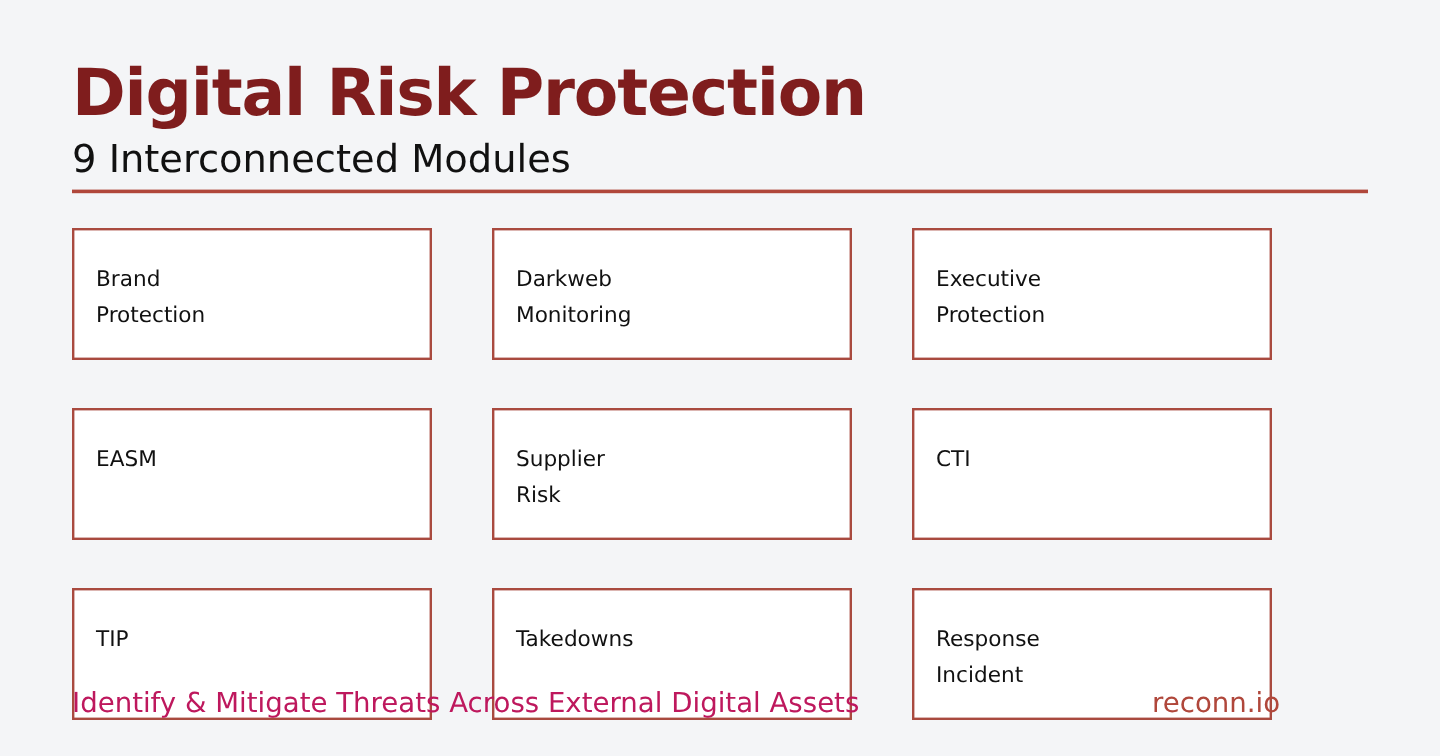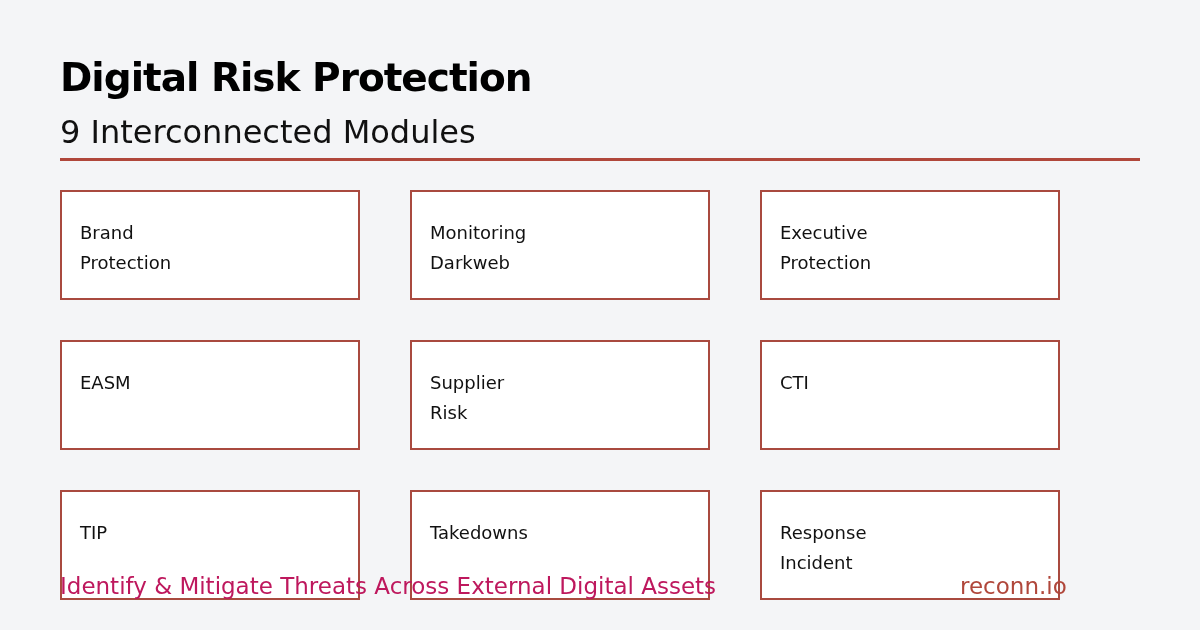--- a/index.html
+++ b/index.html
@@ -5,22 +5,22 @@
   html, body { margin: 0; padding: 0; }
   body {
     width: 1200px; height: 630px; overflow: hidden;
     background: #f4f5f7;
     position: relative;
     font-family: "DejaVu Sans", sans-serif;
   }
   .title {
     position: absolute; left: 60px; top: 46px;
     font-family: "DejaVu Sans", sans-serif;
-    font-weight: bold; font-size: 39px; line-height: 64px;
-    color: #000000; letter-spacing: -1px; margin: 0;
+    font-weight: bold; font-size: 54px; line-height: 64px;
+    color: #7f1d1d; letter-spacing: -1px; margin: 0;
     white-space: nowrap;
   }
   .subtitle {
     position: absolute; left: 60px; top: 114px;
     font-size: 32px; line-height: 36px; color: #111;
     margin: 0; white-space: nowrap;
   }
   .divider {
     position: absolute; left: 60px; top: 158px;
     width: 1080px; height: 3px; background: #b0473b;
@@ -54,22 +54,22 @@
 <div class="divider"></div>
 
 <div class="module" style="left:60px;top:190px;">
   <div class="label">
     <div>Brand</div>
     <div>Protection</div>
   </div>
 </div>
 <div class="module" style="left:410px;top:190px;">
   <div class="label">
+    <div>Darkweb</div>
     <div>Monitoring</div>
-    <div>Darkweb</div>
   </div>
 </div>
 <div class="module" style="left:760px;top:190px;">
   <div class="label">
     <div>Executive</div>
     <div>Protection</div>
   </div>
 </div>
 
 <div class="module" style="left:60px;top:340px;">

